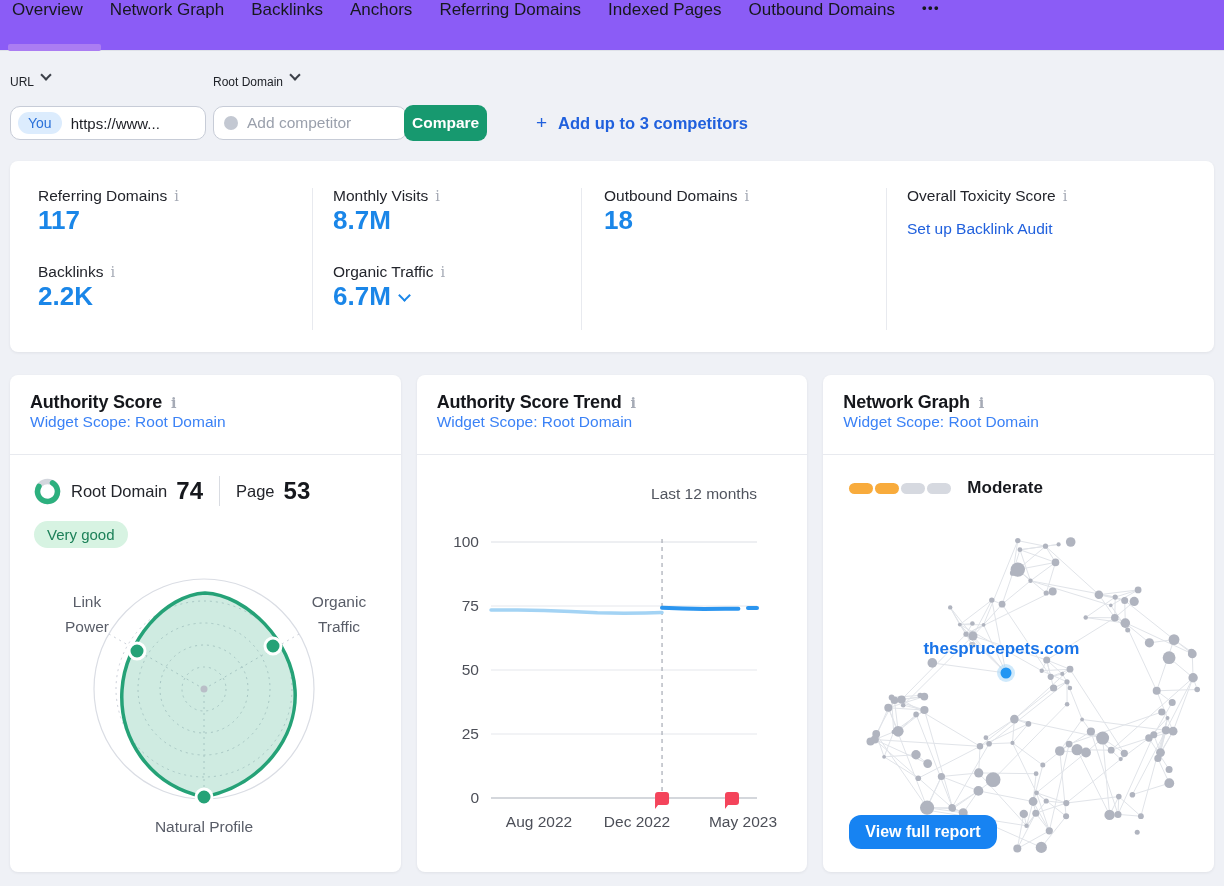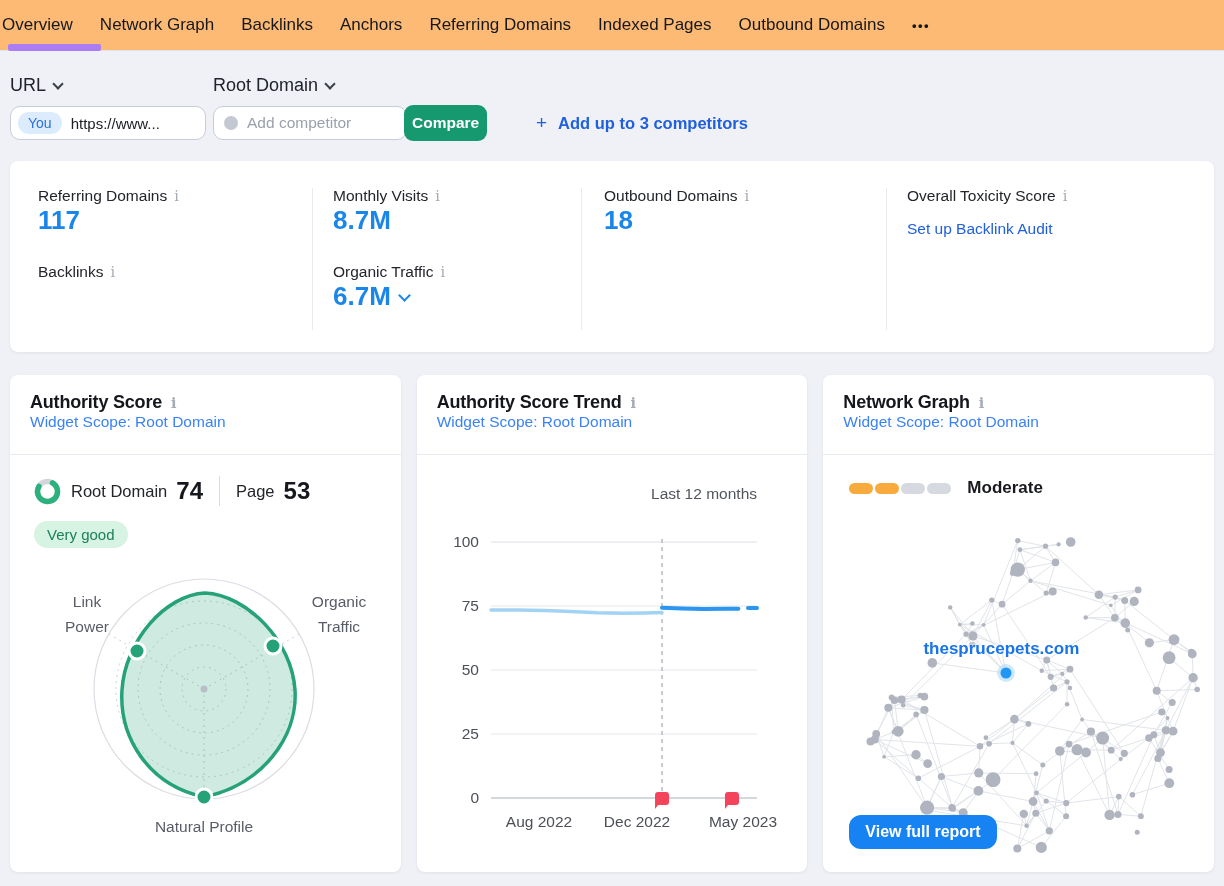--- a/index.html
+++ b/index.html
@@ -1,29 +1,29 @@
 <!DOCTYPE html>
 <html><head>
 <meta charset="utf-8">
 <style>
   * { margin:0; padding:0; box-sizing:border-box; }
   html,body { width:1224px; height:886px; }
   body { font-family:"Liberation Sans","DejaVu Sans",sans-serif; background:#eff1f6; color:#1b1d23; overflow:hidden; }
   .app { position:relative; width:1224px; height:886px; }
 
   
-  .tabbar { position:absolute; top:0; left:0; width:100%; height:51px; background:#fdba74;
-            border-bottom:1px solid #dfe2e9; display:flex; align-items:center; gap:27px; padding-left:2px; }
+  .tabbar { position:absolute; top:0; left:0; width:100%; height:51px; background:#8b5cf6;
+            border-bottom:1px solid #dfe2e9; display:flex; gap:27px; padding-left:12px; }
   .tab { font-size:17px; color:#16181d; white-space:nowrap; cursor:pointer; }
   .tab-more { font-size:13px; font-weight:bold; letter-spacing:1.5px; color:#16181d; cursor:pointer; }
   .tab-underline { position:absolute; left:8px; top:44px; width:93px; height:7px; background:#ab7df2; border-radius:2px; }
 
   
-  .filter-label { position:absolute; top:75px; font-size:18px; font-weight:500; color:#202329;
-                  display:flex; align-items:center; cursor:pointer; }
+  .filter-label { position:absolute; top:75px; font-size:12px; font-weight:500; color:#202329;
+                  display:flex; cursor:pointer; }
   .chev { width:8px; height:8px; border-right:2px solid #3c4049; border-bottom:2px solid #3c4049;
           transform:rotate(45deg); display:inline-block; margin-left:8px; margin-top:-4px; }
   .you-input { position:absolute; top:106px; left:10px; width:196px; height:34px; background:#fff;
                border:1px solid #c7ccd7; border-radius:10px; display:flex; align-items:center; padding-left:7px; cursor:text; }
   .you-badge { background:#dcecfd; color:#2b71d9; font-size:14px; padding:3px 10px; border-radius:12px; }
   .you-value { margin-left:9px; font-size:15px; color:#1c1e24; }
   .comp-input { position:absolute; top:106px; left:213px; width:194px; height:34px; background:#fff;
                 border:1px solid #c7ccd7; border-radius:10px; display:flex; align-items:center; padding-left:10px; }
   .comp-circle { width:14px; height:14px; border-radius:50%; background:#c3c8d2; flex:none; }
   .comp-input input { border:none; outline:none; font-size:15.5px; color:#30333b; margin-left:9px; width:150px;
@@ -134,20 +134,23 @@
             <span class="info">i</span>
           </div>
         <div class="mvalue">
             <span>117</span>
           </div>
       </div>
       <div class="metric">
         <div class="mlabel">
             <span>Backlinks</span>
             <span class="info">i</span>
+          </div>
+        <div class="mvalue">
+            <span>2.2K</span>
           </div>
       </div>
     </div>
     <div class="vdiv"></div>
     <div class="mcol mcol2">
       <div class="metric">
         <div class="mlabel">
             <span>Monthly Visits</span>
             <span class="info">i</span>
           </div>

